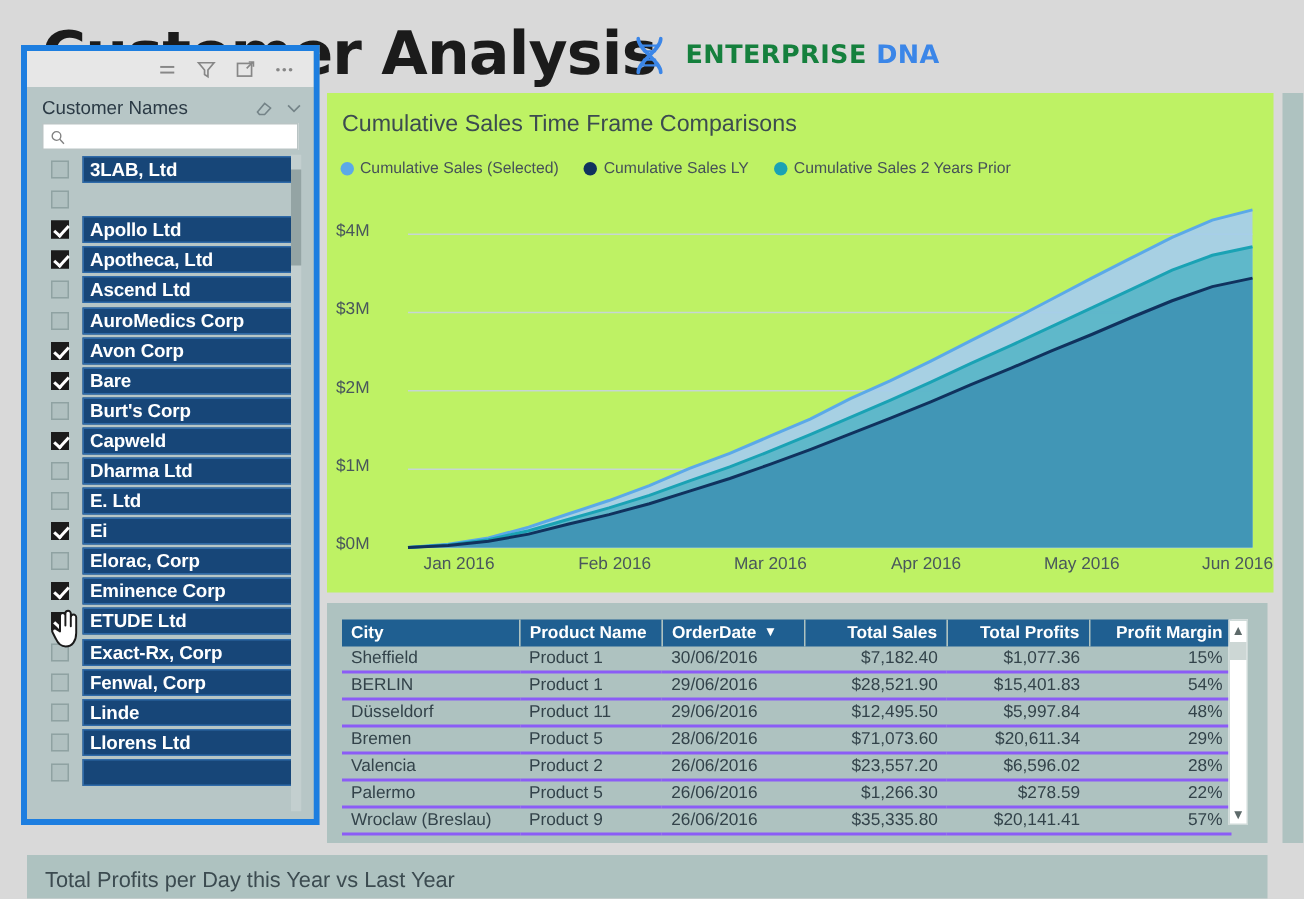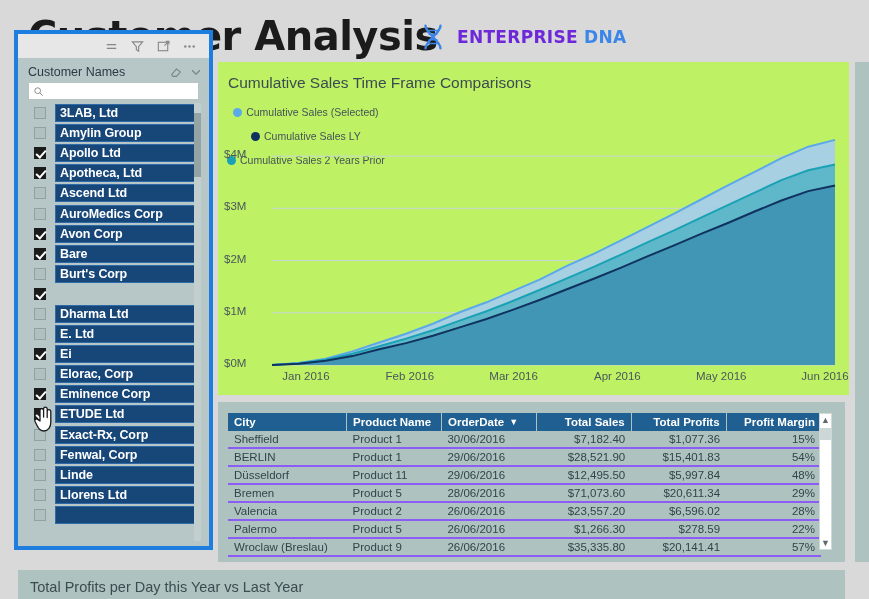--- a/index.html
+++ b/index.html
@@ -21,21 +21,21 @@
   }
   .brand-wrap {
     position: absolute; left: 418px; top: 22px;
     display: flex; align-items: center; gap: 9px;
   }
   .dna-icon { width: 30px; height: 30px; display: block; }
   .brand-text {
     font-size: 17px; font-weight: bold; letter-spacing: 0.3px;
     font-family: "DejaVu Sans", sans-serif;
   }
-  .brand-ent { color: #6d28d9; }
+  .brand-ent { color: #15803d; }
   .brand-dna { color: #3b86e8; text-align: right; }
 
   
   .slicer-outline {
     position: absolute; left: 14px; top: 30px;
     width: 199px; height: 520px;
     border: 4px solid #1d7ee0;
     background: #b7c6c6;
   }
   .slicer-toolbar {
@@ -128,21 +128,21 @@
     width: 631px; height: 333px;
     background: #bef264;
   }
   .chart-title {
     position: absolute; left: 10px; top: 12px;
     font-size: 15.5px; color: #3c4b50;
     font-family: "Liberation Sans", sans-serif;
   }
   .legend {
     position: absolute; left: 9px; top: 44px;
-    display: flex; align-items: center; gap: 12px; flex-direction: column;
+    display: flex; align-items: center; gap: 17px;
   }
   .lg { display: flex; align-items: center; gap: 4px; }
   .lg-dot { width: 9px; height: 9px; border-radius: 50%; display: block; }
   .lg-txt { font-size: 10.5px; color: #465258; font-family: "Liberation Sans", sans-serif; white-space: nowrap; }
   .plot { position: absolute; left: 0; top: 62px; width: 627px; height: 271px; }
   .ytick {
     position: absolute; left: 6px;
     font-size: 11.5px; color: #49575c;
     font-family: "Liberation Sans", sans-serif;
   }
@@ -280,23 +280,20 @@
     <div class="slicer-list">
       <div id="slicer-items">
           <div class="slicer-item">
             <div class="cb"></div>
             <div class="item-pill">
               <span class="item-label">3LAB, Ltd</span>
             </div>
           </div>
           <div class="slicer-item">
             <div class="cb"></div>
-            <div class="item-pill">
-              <span class="item-label">Amylin Group</span>
-            </div>
           </div>
           <div class="slicer-item">
             <div class="cb checked"></div>
             <div class="item-pill">
               <span class="item-label">Apollo Ltd</span>
             </div>
           </div>
           <div class="slicer-item">
             <div class="cb checked"></div>
             <div class="item-pill">
@@ -328,20 +325,23 @@
             </div>
           </div>
           <div class="slicer-item">
             <div class="cb"></div>
             <div class="item-pill">
               <span class="item-label">Burt's Corp</span>
             </div>
           </div>
           <div class="slicer-item">
             <div class="cb checked"></div>
+            <div class="item-pill">
+              <span class="item-label">Capweld</span>
+            </div>
           </div>
           <div class="slicer-item">
             <div class="cb"></div>
             <div class="item-pill">
               <span class="item-label">Dharma Ltd</span>
             </div>
           </div>
           <div class="slicer-item">
             <div class="cb"></div>
             <div class="item-pill">

